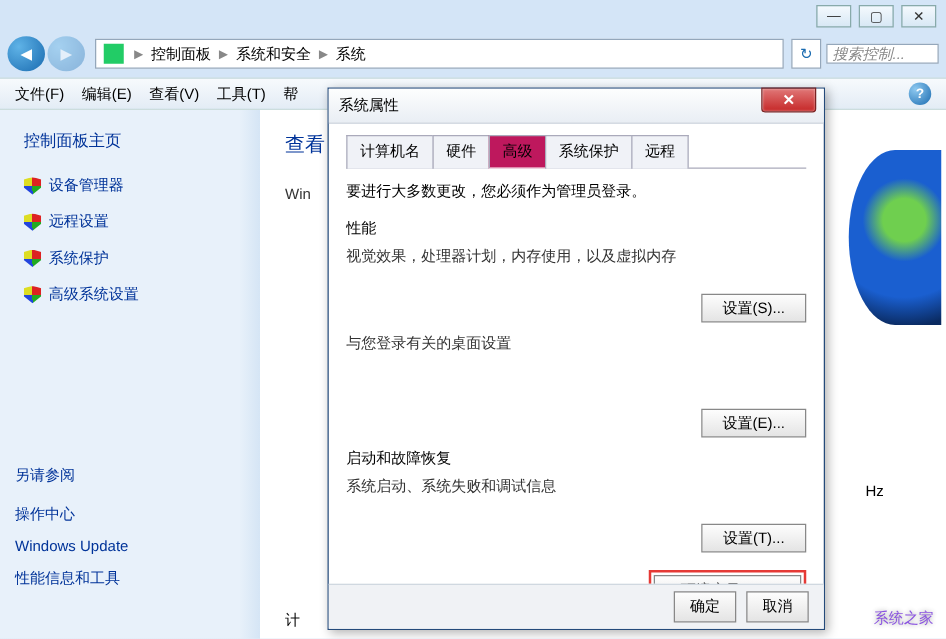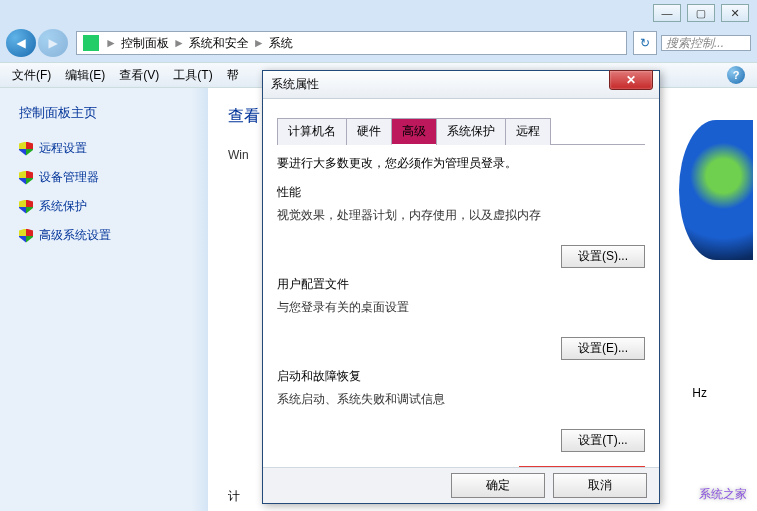--- a/index.html
+++ b/index.html
@@ -38,37 +38,37 @@
 
 .content { flex: 1; background: #fff; padding: 18px 20px; position: relative; }
 .content h1 { font-size: 16px; color: #003399; font-weight: normal; }
 .content-body { margin-top: 14px; color: #333; line-height: 2.4; }
 .content-bottom { position: absolute; bottom: 6px; left: 20px; }
 
 
 .dialog { position: absolute; top: 70px; left: 262px; width: 398px; height: 434px; background: #fff; border: 1px solid #244a7a; box-shadow: 2px 2px 8px rgba(0,0,0,.3); }
 .dlg-title { height: 28px; background: linear-gradient(#fdfefe,#e9eef4); display: flex; align-items: center; padding: 0 8px; border-bottom: 1px solid #c8d0da; }
 .dlg-close { position: absolute; top: -1px; right: 6px; width: 44px; height: 20px; background: linear-gradient(#e07777, #c62828); border: 1px solid #7a2222; border-radius: 0 0 3px 3px; display: flex; align-items: center; justify-content: center; color: #fff; font-weight: bold; box-shadow: 0 0 2px rgba(255,255,255,.6) inset; }
-.dlg-body { padding: 18px 14px 10px; }
+.dlg-body { padding: 8px 14px 10px; }
 
 .tabs { display: flex; border-bottom: 1px solid #aab; margin-bottom: 10px; }
 .tab { padding: 4px 10px; border: 1px solid #aab; border-bottom: none; background: #f0f2f7; margin-right: -1px; position: relative; top: 1px; }
 .tab.active { background: #be185d; border-bottom: 1px solid #fff; }
 
 .admin-note { margin: 8px 0 12px; }
 
 .section { margin-bottom: 6px; padding-bottom: 6px; position: relative; height: 86px; }
 .sec-title { margin-bottom: 6px; }
 .sec-desc { color: #333; }
 .sec-btn { position: absolute; right: 0; bottom: 2px; padding: 2px 10px; border: 1px solid #888; background: linear-gradient(#fdfdfd,#e4e4e4); min-width: 84px; text-align: center; }
 .env-btn { display: block; margin: 8px 0 6px auto; padding: 3px 14px; border: 1px solid #888; background: linear-gradient(#fdfdfd,#e4e4e4); width: 118px; text-align: center; }
 .env-highlight { border: 2px solid #e53935; padding: 2px; display: inline-block; float: right; margin-top: 6px; }
 
 .dlg-footer { position: absolute; bottom: 0; left: 0; right: 0; height: 36px; background: #f0f2f5; border-top: 1px solid #d0d8e0; display: flex; align-items: center; justify-content: flex-end; padding: 0 12px; gap: 8px; }
-.dlg-footer button { padding: 3px 34px; border: 1px solid #888; background: linear-gradient(#fdfdfd,#e4e4e4); }
+.dlg-footer button { padding: 3px 12px; border: 1px solid #888; background: linear-gradient(#fdfdfd,#e4e4e4); }
 
 
 .orb-panel { position: absolute; top: 100px; right: 4px; width: 74px; height: 300px; background: #fff; }
 .orb { width: 74px; height: 140px; background: radial-gradient(circle at 60% 40%, #6fcf4f 0 18%, #1a5fd0 35% 65%, #0a2a60 90%); border-radius: 50% 0 0 50%; margin-top: 20px; }
 .hz { position: absolute; top: 382px; right: 46px; background: #fff; padding: 4px; }
 
 .watermark { position: absolute; bottom: 6px; right: 10px; color: #6d28d9; font-size: 16px; text-shadow: 0 0 4px rgba(0,0,0,.5); opacity: .8; pointer-events: none; }
 .watermark svg { vertical-align: middle; }
 </style>
 </head>
@@ -105,34 +105,40 @@
   <span class="menu-item">工具(T)</span>
   <span class="menu-item">帮</span>
   <span class="help-icon">?</span>
 </div>
 
 <div class="main">
   <div class="sidebar">
     <h3>控制面板主页</h3>
     <div class="side-link">
         <span class="shield"></span>
-        <span>远程设置</span>
+        <span>设备管理器</span>
       </div>
     <div class="side-link">
         <span class="shield"></span>
-        <span>设备管理器</span>
+        <span>远程设置</span>
       </div>
     <div class="side-link">
         <span class="shield"></span>
         <span>系统保护</span>
       </div>
     <div class="side-link">
         <span class="shield"></span>
         <span>高级系统设置</span>
       </div>
+    <div class="see-also">
+      <h4>另请参阅</h4>
+      <div>操作中心</div>
+      <div>Windows Update</div>
+      <div>性能信息和工具</div>
+    </div>
   </div>
   <div class="content">
     <h1>查看</h1>
     <div class="content-body">Win</div>
     <div class="content-bottom">计</div>
   </div>
 </div>
 
 <div class="orb-panel">
   <div class="orb"></div>
@@ -154,21 +160,20 @@
     </div>
     <div class="admin-note">要进行大多数更改，您必须作为管理员登录。</div>
 
     <div class="section">
       <div class="sec-title">性能</div>
       <div class="sec-desc">视觉效果，处理器计划，内存使用，以及虚拟内存</div>
       <div class="sec-btn">设置(S)...</div>
     </div>
 
     <div class="section">
-      <div class="sec-title">用户配置文件</div>
       <div class="sec-desc">与您登录有关的桌面设置</div>
       <div class="sec-btn">设置(E)...</div>
     </div>
 
     <div class="section">
       <div class="sec-title">启动和故障恢复</div>
       <div class="sec-desc">系统启动、系统失败和调试信息</div>
       <div class="sec-btn">设置(T)...</div>
     </div>
 

